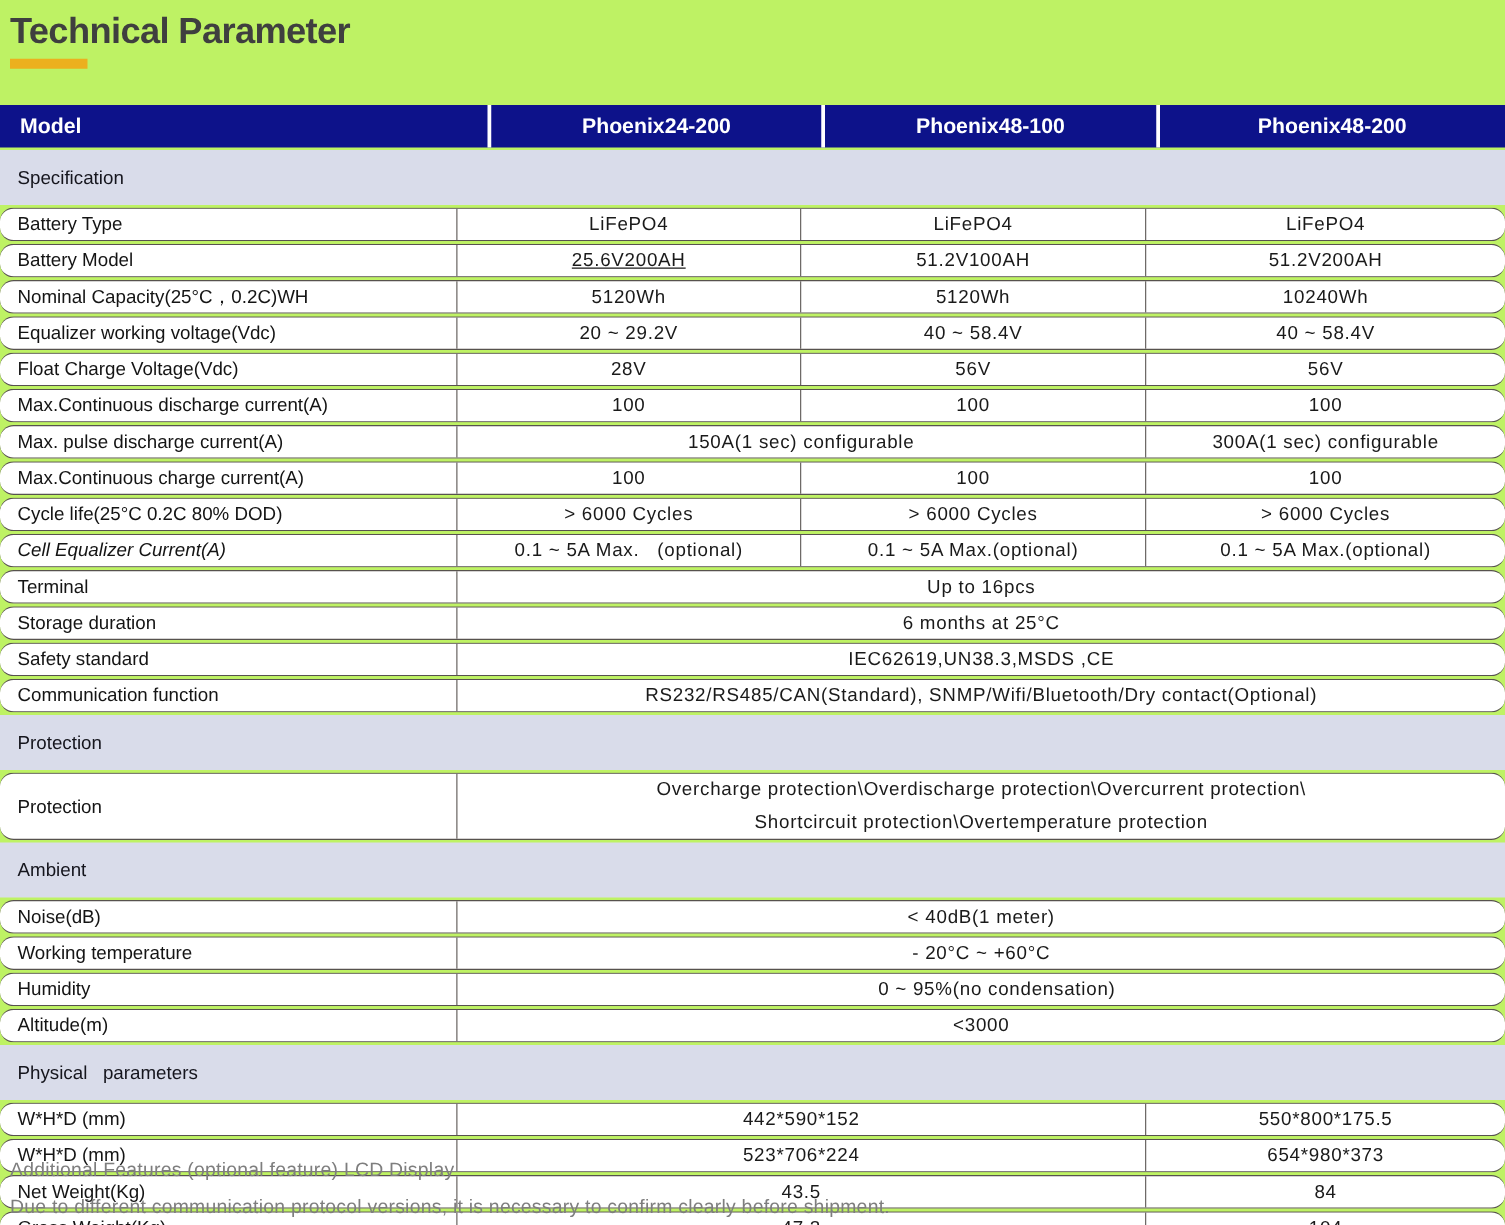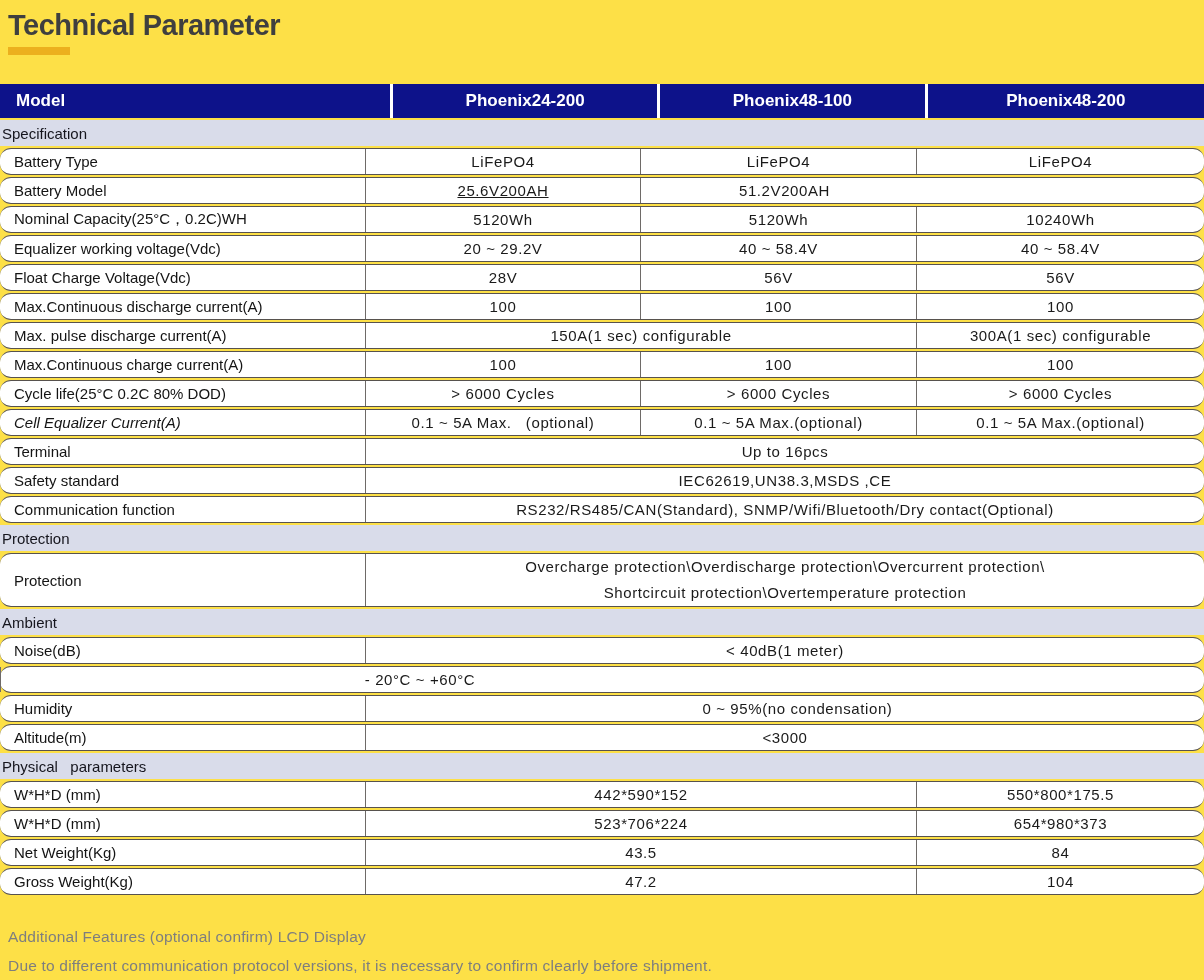--- a/index.html
+++ b/index.html
@@ -1,33 +1,33 @@
 <!DOCTYPE html>
 <html><head>
 <meta charset="utf-8">
 <style>
   * { margin:0; padding:0; box-sizing:border-box; }
   body { background:#ffffff; font-family:"Liberation Sans", sans-serif; }
-  .page { position:relative; width:1204px; height:980px; background:#fde047; overflow:hidden; }
+  .page { position:relative; width:1204px; height:980px; background:#bef264; overflow:hidden; }
 
   
   .title-wrap { padding:8px 0 0 8px; }
   .page-title { font-size:29px; font-weight:700; color:#3f3f3f; letter-spacing:-0.5px; line-height:34px; }
   .title-accent { width:62px; height:8px; background:#ecb01e; margin-top:5px; }
 
   
   .spec-table { position:absolute; left:0; top:84px; width:1204px; }
 
   .t-header { display:flex; height:34px; background:#0d128a; color:#ffffff; font-weight:700; font-size:17px; }
   .t-header .hcell { display:flex; align-items:center; justify-content:center; }
   .t-header .hcell.model { justify-content:flex-start; padding-left:16px; }
   .t-header .hcell + .hcell { border-left:3px solid #ffffff; }
 
-  .section-band { height:26px; background:#d9dcea; display:flex; align-items:center;
-                  padding-left:2px; font-size:15px; color:#15151d; margin-top:2px;
+  .section-band { height:44px; background:#d9dcea; display:flex; align-items:center;
+                  padding-left:14px; font-size:15px; color:#15151d; margin-top:2px;
                   white-space:pre-wrap; }
 
   .t-row { display:flex; border-top:1px solid #57524e; border-bottom:1px solid #57524e;
            background:#ffffff; margin-top:2px; min-height:27px; align-items:stretch;border-radius:11px; }
   .t-row.tall { min-height:54px; }
 
   .cell-label { display:flex; align-items:center; padding-left:14px; font-size:15px;
                 color:#141414; flex:none; }
   .cell-value { display:flex; flex-direction:column; align-items:center; justify-content:center;
                 font-size:15px; color:#1a1a1a; letter-spacing:0.6px; flex:none;
@@ -59,20 +59,21 @@
         <div class="section-band">Specification</div>
         <div class="t-row">
           <div class="cell-label" style="width: 365px;">Battery Type</div>
           <div class="cell-value" style="width: 275px;">LiFePO4</div>
           <div class="cell-value" style="width: 276px;">LiFePO4</div>
           <div class="cell-value" style="width: 288px;">LiFePO4</div>
         </div>
         <div class="t-row">
           <div class="cell-label" style="width: 365px;">Battery Model</div>
           <div class="cell-value" style="width: 275px; text-decoration: underline;">25.6V200AH</div>
+          <div class="cell-value" style="width: 276px;">51.2V100AH</div>
           <div class="cell-value" style="width: 288px;">51.2V200AH</div>
         </div>
         <div class="t-row">
           <div class="cell-label" style="width: 365px;">Nominal Capacity(25°C，0.2C)WH</div>
           <div class="cell-value" style="width: 275px;">5120Wh</div>
           <div class="cell-value" style="width: 276px;">5120Wh</div>
           <div class="cell-value" style="width: 288px;">10240Wh</div>
         </div>
         <div class="t-row">
           <div class="cell-label" style="width: 365px;">Equalizer working voltage(Vdc)</div>
@@ -113,38 +114,43 @@
           <div class="cell-label" style="width: 365px; font-style: italic;">Cell Equalizer Current(A)</div>
           <div class="cell-value" style="width: 275px;">0.1 ~ 5A Max.   (optional)</div>
           <div class="cell-value" style="width: 276px;">0.1 ~ 5A Max.(optional)</div>
           <div class="cell-value" style="width: 288px;">0.1 ~ 5A Max.(optional)</div>
         </div>
         <div class="t-row">
           <div class="cell-label" style="width: 365px;">Terminal</div>
           <div class="cell-value" style="width: 839px;">Up to 16pcs</div>
         </div>
         <div class="t-row">
+          <div class="cell-label" style="width: 365px;">Storage duration</div>
+          <div class="cell-value" style="width: 839px;">6 months at 25°C</div>
+        </div>
+        <div class="t-row">
           <div class="cell-label" style="width: 365px;">Safety standard</div>
           <div class="cell-value" style="width: 839px;">IEC62619,UN38.3,MSDS ,CE</div>
         </div>
         <div class="t-row">
           <div class="cell-label" style="width: 365px;">Communication function</div>
           <div class="cell-value" style="width: 839px;">RS232/RS485/CAN(Standard), SNMP/Wifi/Bluetooth/Dry contact(Optional)</div>
         </div>
         <div class="section-band">Protection</div>
         <div class="t-row tall">
           <div class="cell-label" style="width: 365px;">Protection</div>
           <div class="cell-value" style="width: 839px;"><div class="vline">Overcharge protection\Overdischarge protection\Overcurrent protection\</div><div class="vline">Shortcircuit protection\Overtemperature protection</div></div>
         </div>
         <div class="section-band">Ambient</div>
         <div class="t-row">
           <div class="cell-label" style="width: 365px;">Noise(dB)</div>
           <div class="cell-value" style="width: 839px;">&lt; 40dB(1 meter)</div>
         </div>
         <div class="t-row">
+          <div class="cell-label" style="width: 365px;">Working temperature</div>
           <div class="cell-value" style="width: 839px;">- 20°C ~ +60°C</div>
         </div>
         <div class="t-row">
           <div class="cell-label" style="width: 365px;">Humidity</div>
           <div class="cell-value" style="width: 839px; padding-left: 25px;">0 ~ 95%(no condensation)</div>
         </div>
         <div class="t-row">
           <div class="cell-label" style="width: 365px;">Altitude(m)</div>
           <div class="cell-value" style="width: 839px;">&lt;3000</div>
         </div>
@@ -166,17 +172,17 @@
         </div>
         <div class="t-row">
           <div class="cell-label" style="width: 365px;">Gross Weight(Kg)</div>
           <div class="cell-value" style="width: 551px;">47.2</div>
           <div class="cell-value" style="width: 288px;">104</div>
         </div>
       </div>
   </div>
 
   <div class="footer-notes">
-    <div class="note">Additional Features (optional confirm) LCD Display</div>
+    <div class="note">Additional Features (optional feature) LCD Display</div>
     <div class="note">Due to different communication protocol versions, it is necessary to confirm clearly before shipment.</div>
   </div>
 
 </div>
 
 </body></html>

